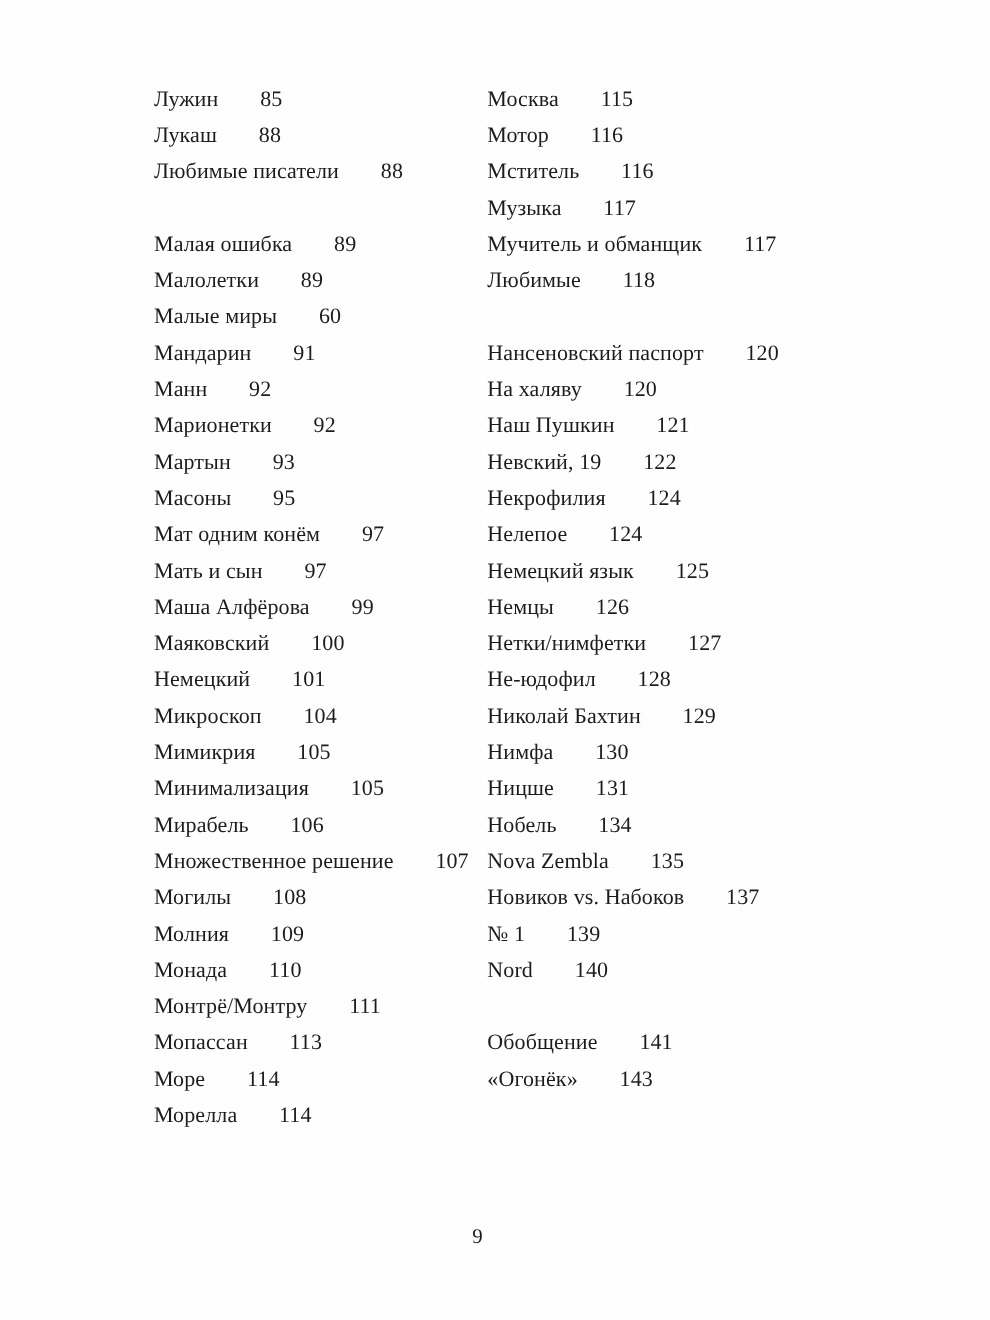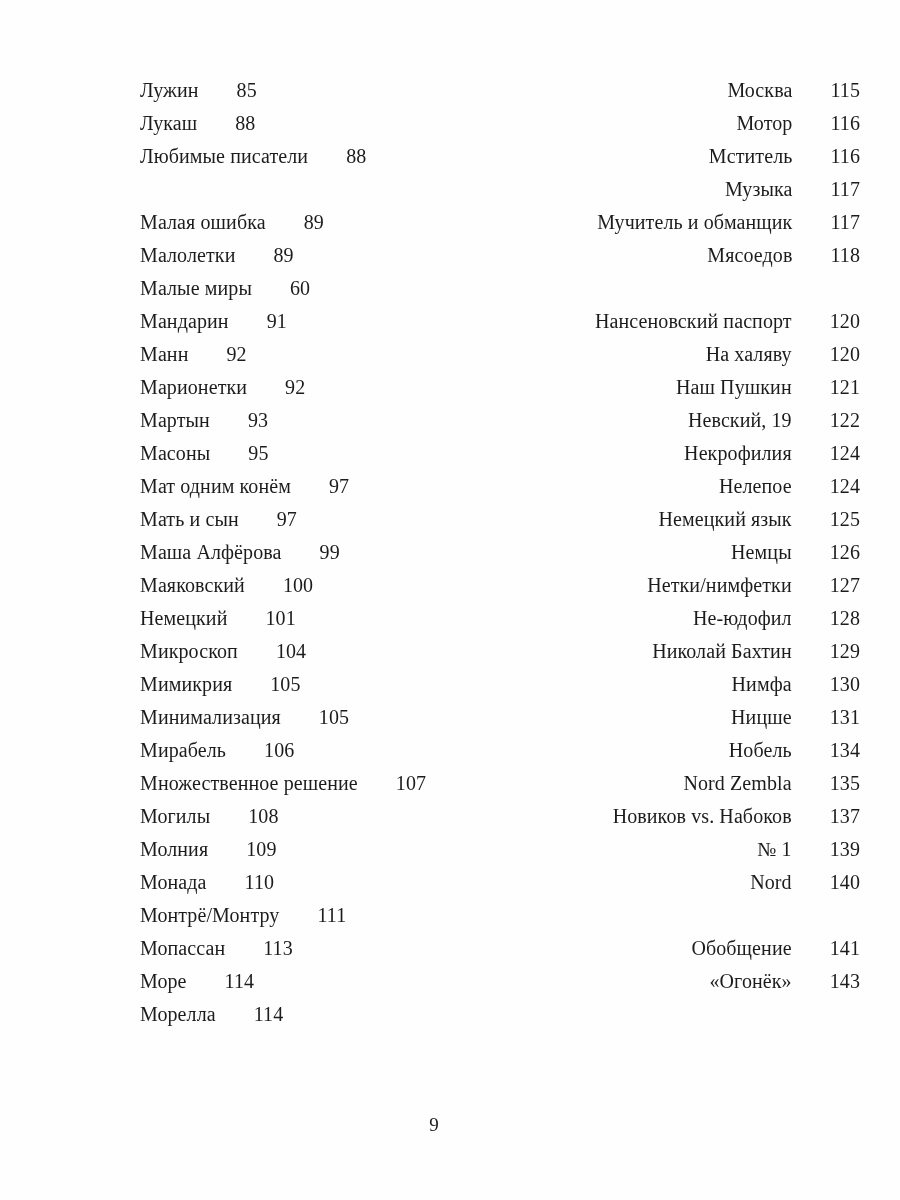--- a/index.html
+++ b/index.html
@@ -21,21 +21,20 @@
     top: 74px;
     left: 140px;
     right: 40px;
     display: flex;
   }
   .col {
     flex: 0 0 303px;
   }
   .col.right {
     flex: 1 1 auto;
-    text-align: right;
   }
   .row {
     height: 33px;
     line-height: 33px;
     font-size: 20px;
     white-space: nowrap;
     letter-spacing: 0.1px;
   }
   .term { }
   .pagenum {
@@ -86,37 +85,37 @@
         <div class="row"><span class="term">Мопассан</span><span class="pagenum">113</span></div>
         <div class="row"><span class="term">Море</span><span class="pagenum">114</span></div>
         <div class="row"><span class="term">Морелла</span><span class="pagenum">114</span></div>
       </div>
     <div class="col right" id="col-1">
         <div class="row"><span class="term">Москва</span><span class="pagenum">115</span></div>
         <div class="row"><span class="term">Мотор</span><span class="pagenum">116</span></div>
         <div class="row"><span class="term">Мститель</span><span class="pagenum">116</span></div>
         <div class="row"><span class="term">Музыка</span><span class="pagenum">117</span></div>
         <div class="row"><span class="term">Мучитель и обманщик</span><span class="pagenum">117</span></div>
-        <div class="row"><span class="term">Мясоедов</span><span class="pagenum">118</span></div>
+        <div class="row"><span class="term">Любимые</span><span class="pagenum">118</span></div>
         <div class="row"><span class="term"></span></div>
         <div class="row"><span class="term">Нансеновский паспорт</span><span class="pagenum">120</span></div>
         <div class="row"><span class="term">На халяву</span><span class="pagenum">120</span></div>
         <div class="row"><span class="term">Наш Пушкин</span><span class="pagenum">121</span></div>
         <div class="row"><span class="term">Невский, 19</span><span class="pagenum">122</span></div>
         <div class="row"><span class="term">Некрофилия</span><span class="pagenum">124</span></div>
         <div class="row"><span class="term">Нелепое</span><span class="pagenum">124</span></div>
         <div class="row"><span class="term">Немецкий язык</span><span class="pagenum">125</span></div>
         <div class="row"><span class="term">Немцы</span><span class="pagenum">126</span></div>
         <div class="row"><span class="term">Нетки/нимфетки</span><span class="pagenum">127</span></div>
         <div class="row"><span class="term">Не-юдофил</span><span class="pagenum">128</span></div>
         <div class="row"><span class="term">Николай Бахтин</span><span class="pagenum">129</span></div>
         <div class="row"><span class="term">Нимфа</span><span class="pagenum">130</span></div>
         <div class="row"><span class="term">Ницше</span><span class="pagenum">131</span></div>
         <div class="row"><span class="term">Нобель</span><span class="pagenum">134</span></div>
-        <div class="row"><span class="term">Nord Zembla</span><span class="pagenum">135</span></div>
+        <div class="row"><span class="term">Nova Zembla</span><span class="pagenum">135</span></div>
         <div class="row"><span class="term">Новиков vs. Набоков</span><span class="pagenum">137</span></div>
         <div class="row"><span class="term">№ 1</span><span class="pagenum">139</span></div>
         <div class="row"><span class="term">Nord</span><span class="pagenum">140</span></div>
         <div class="row"><span class="term"></span></div>
         <div class="row"><span class="term">Обобщение</span><span class="pagenum">141</span></div>
         <div class="row"><span class="term">«Огонёк»</span><span class="pagenum">143</span></div>
       </div>
   </div>
   <div class="footer">9</div>
 </div>

